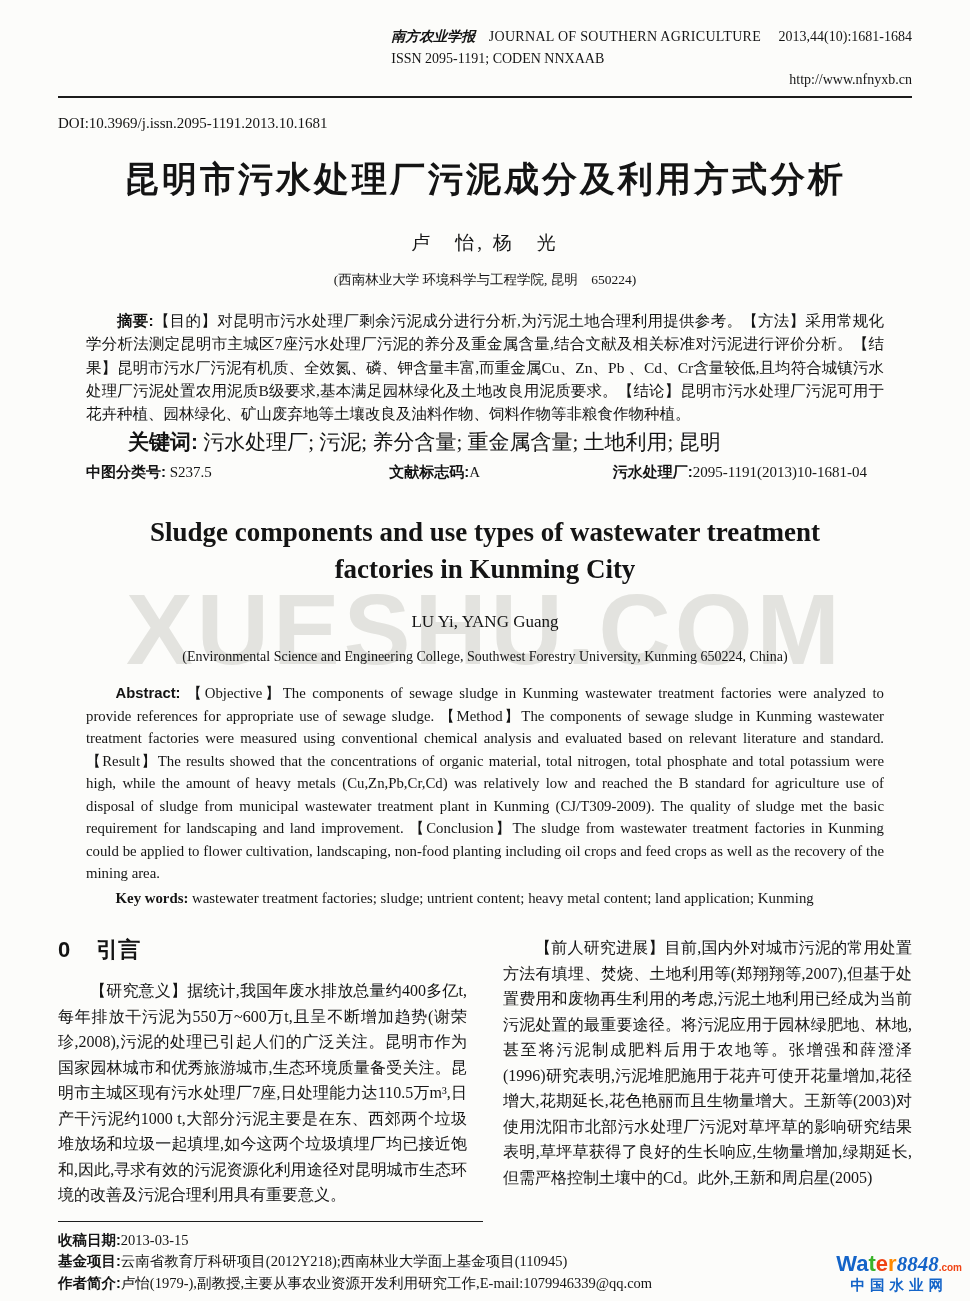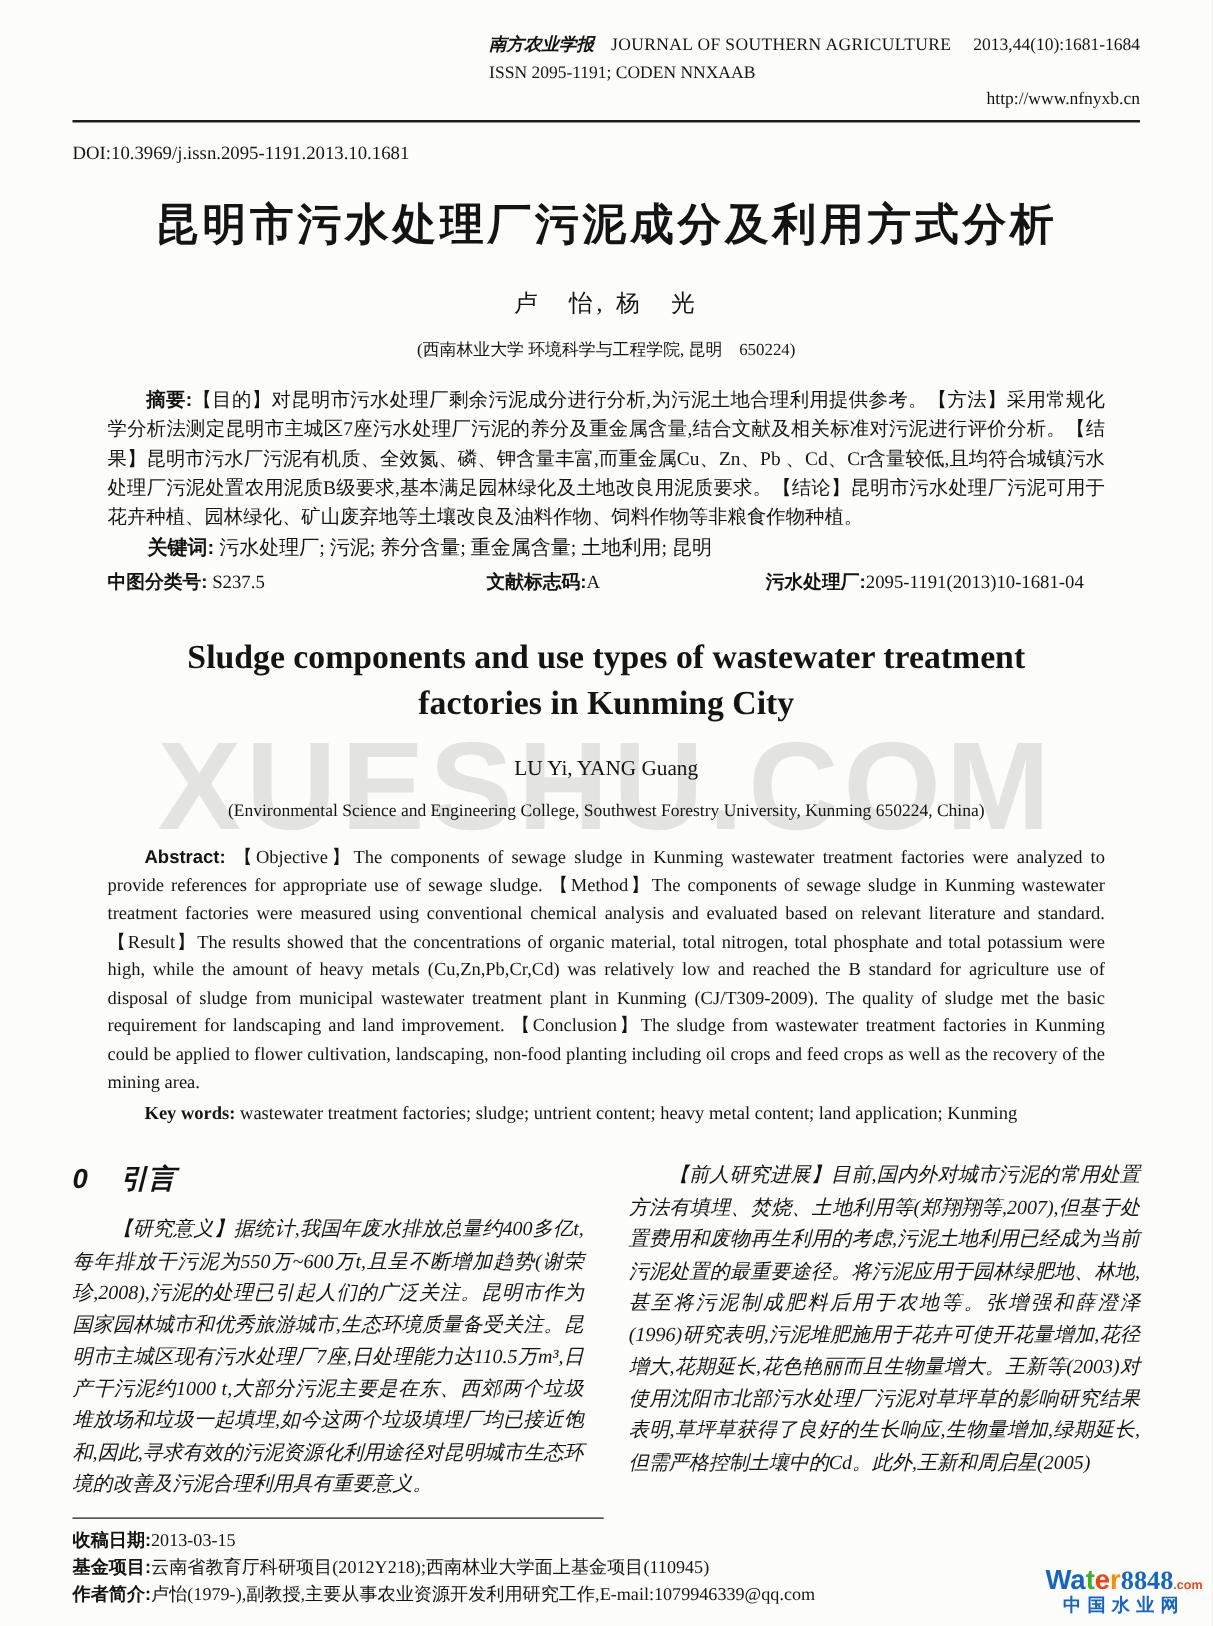--- a/index.html
+++ b/index.html
@@ -16,57 +16,57 @@
   .header-rule{border:none;border-top:2.5px solid #1c1c1c;margin:5px 0 0 0;}
   .doi{margin-top:17px;font-size:15px;}
   
   .title-cn{margin:24px 0 0 0;text-align:center;font-size:35px;font-weight:bold;letter-spacing:3px;}
   .authors-cn{margin-top:27px;text-align:center;font-size:19px;letter-spacing:3px;}
   .affiliation-cn{margin-top:15px;text-align:center;font-size:13.5px;}
   
   .abs-block{margin:20px 28px 0 28px;font-size:15.5px;line-height:1.5;text-align:justify;}
   .abs-block p{margin:0;text-indent:2em;}
   .lbl{font-family:"Liberation Sans","DejaVu Sans",sans-serif;font-weight:bold;}
-  .kw-cn{margin:3px 28px 0 28px;font-size:16px;text-indent:2em;}
+  .kw-cn{margin:3px 28px 0 28px;font-size:21px;text-indent:2em;}
   .class-row{display:flex;margin:7px 28px 0 28px;font-size:15px;}
   .class-row .c1{width:38%;}
   .class-row .c2{width:28%;}
   .class-row .c3{width:34%;}
   
   .title-en{margin-top:32px;text-align:center;font-size:27px;font-weight:bold;line-height:1.35;}
   .authors-en{margin-top:25px;text-align:center;font-size:17px;}
   .affiliation-en{margin-top:17px;text-align:center;font-size:14px;}
   .abs-en{margin:17px 28px 0 28px;font-size:14.8px;line-height:1.52;text-align:justify;}
   .abs-en p{margin:0;text-indent:2em;}
   .kw-en{margin:2px 28px 0 28px;font-size:14.8px;line-height:1.52;text-align:justify;text-indent:2em;}
   .kw-en .lbl{font-family:"Liberation Serif","DejaVu Serif",serif;}
   
   .columns{display:flex;gap:36px;margin-top:26px;}
-  .col{flex:1;min-width:0;font-style:italic;}
+  .col{flex:1;min-width:0;}
   .section-heading{margin:0 0 13px 0;font-family:"Liberation Sans","DejaVu Sans",sans-serif;font-size:22px;font-weight:bold;}
   .section-heading .num{margin-right:26px;}
   .body-par{margin:0;font-size:16px;line-height:25.5px;text-align:justify;text-indent:2em;}
   
   .footnote-rule{border:none;border-top:1.5px solid #1c1c1c;width:425px;margin:13px 0 8px 0;}
   .footnotes{font-size:14.5px;line-height:1.5;}
   .footnotes div{margin:0;}
   
   .watermark{
     position:absolute;z-index:0;top:572px;left:50%;transform:translateX(-50%);
     font-family:"Liberation Sans","DejaVu Sans",sans-serif;font-size:100px;font-weight:600;
     color:#e3e3df;letter-spacing:4px;white-space:nowrap;user-select:none;
   }
   
   .logo{position:absolute;z-index:2;right:8px;bottom:8px;text-align:center;font-family:"Liberation Sans","DejaVu Sans",sans-serif;line-height:1.05;}
   .logo-main{font-size:22px;font-weight:bold;}
   .lg-b{color:#1464c8;}
   .lg-g{color:#3ab32a;}
   .lg-o{color:#ff8a00;}
   .lg-r{color:#f04314;}
-  .logo-num{color:#1464c8;font-family:"Liberation Serif","DejaVu Serif",serif;font-weight:bold;font-size:21px;}
+  .logo-num{color:#1464c8;font-family:"Liberation Serif","DejaVu Serif",serif;font-style:italic;font-weight:bold;font-size:21px;}
   .logo-tld{color:#f04314;font-size:10px;font-weight:bold;}
   .logo-sub{color:#1464c8;font-size:14.5px;font-weight:bold;letter-spacing:5px;margin-top:3px;}
 </style>
 </head>
 <body>
 
 <div class="page">
 
   <div class="watermark">XUESHU.COM</div>
 

